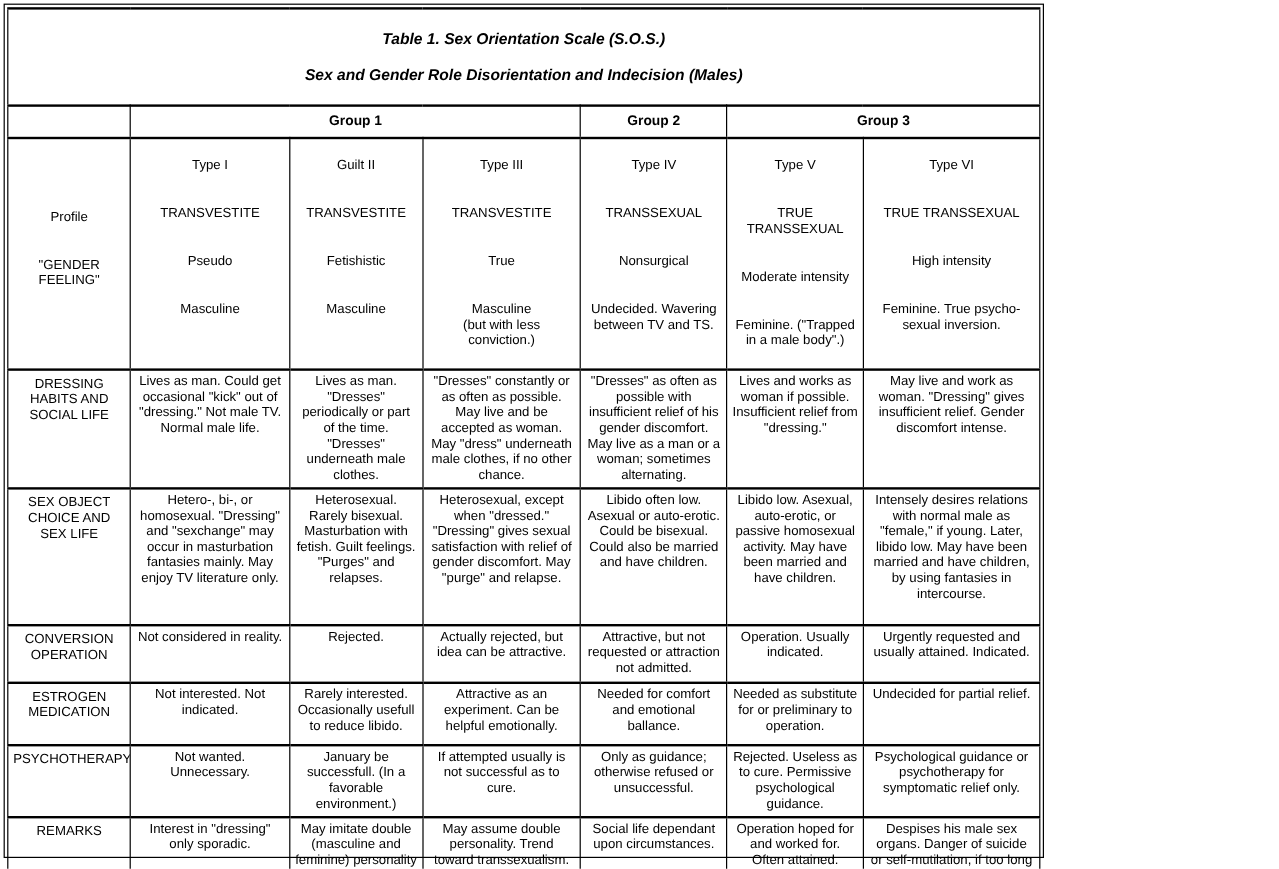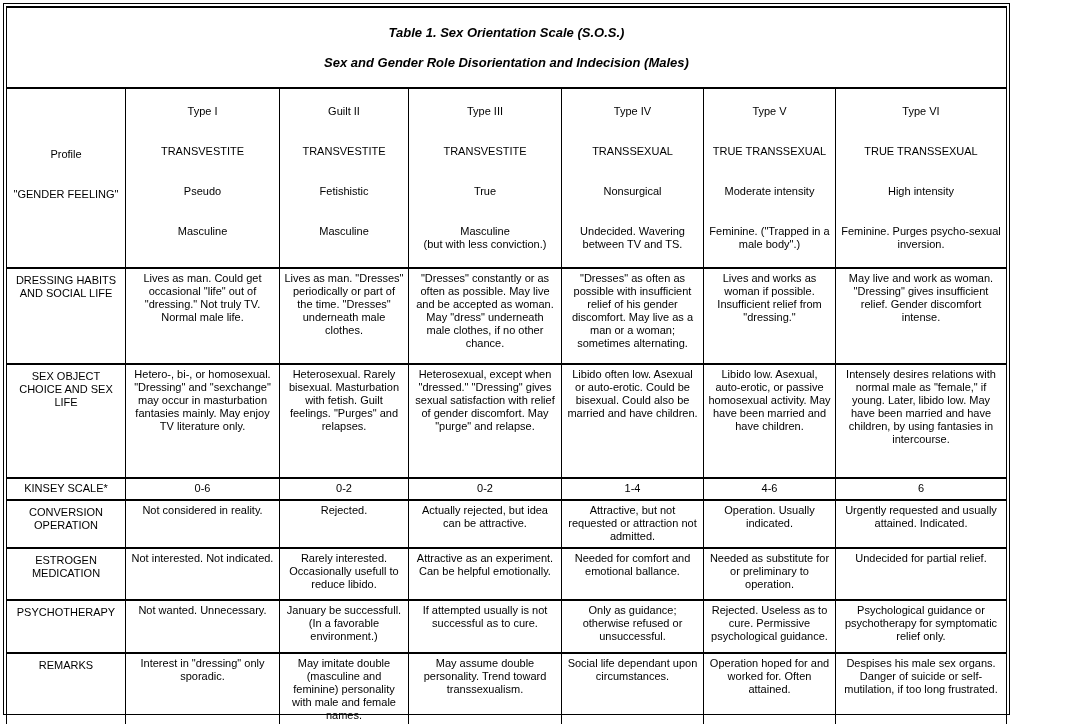--- a/index.html
+++ b/index.html
@@ -1,17 +1,17 @@
 <!DOCTYPE html>
 <html><head>
 <meta charset="utf-8">
 <style>
   html,body{margin:0;padding:0;background:#fff;}
   body{width:1066px;height:724px;position:relative;font-family:"Liberation Sans","DejaVu Sans",sans-serif;color:#000;}
-  .frame{position:absolute;left:3px;top:3px;width:1007px;height:712px;border:1px solid #000;padding:2px;box-sizing:border-box;}
+  .frame{position:absolute;left:3px;top:3px;width:867px;height:712px;border:1px solid #000;padding:2px;box-sizing:border-box;}
   table{width:100%;height:100%;border-collapse:collapse;table-layout:fixed;}
   td{border-left:1px solid #000;border-right:1px solid #000;border-top:2px solid #000;border-bottom:2px solid #000;
      padding:3px 4px;font-size:11px;line-height:13px;text-align:center;vertical-align:top;
      white-space:pre-line;overflow:hidden;box-sizing:border-box;}
   tr.title-row td{vertical-align:middle;}
   .titleline{font-size:13px;line-height:17px;font-weight:bold;font-style:italic;}
   tr.group-row td{font-weight:bold;vertical-align:middle;font-size:11.5px;}
   .hline{margin-bottom:14px;}
   .hline.last{margin-bottom:0;}
   td.profilecell{padding-top:46px;}
@@ -34,20 +34,26 @@
   </colgroup>
 
   <tbody>
         <tr class="title-row" style="height:38px">
     <td colspan="7">
       <div class="titleline">Table 1. Sex Orientation Scale (S.O.S.)</div>
       <div class="titleline">Sex and Gender Role Disorientation and Indecision (Males)</div>
     </td>
   </tr>
 
+  <tr class="group-row" style="height:27px">
+    <td></td>
+    <td colspan="3">Group 1</td>
+    <td>Group 2</td>
+    <td colspan="2">Group 3</td>
+  </tr>
 
   <tr style="height:116px">
     <td class="profilecell">
       <div class="hline">Profile</div>
       <div class="hline last">"GENDER FEELING"</div>
     </td>
     <td>
       <div class="hline">Type I</div>
       <div class="hline">TRANSVESTITE</div>
       <div class="hline">Pseudo</div>
@@ -75,53 +81,44 @@
     <td>
       <div class="hline">Type V</div>
       <div class="hline">TRUE TRANSSEXUAL</div>
       <div class="hline">Moderate intensity</div>
       <div class="hline last">Feminine. ("Trapped in a male body".)</div>
     </td>
     <td>
       <div class="hline">Type VI</div>
       <div class="hline">TRUE TRANSSEXUAL</div>
       <div class="hline">High intensity</div>
-      <div class="hline last">Feminine. Purges psycho-sexual inversion.</div>
+      <div class="hline last">Feminine. True psycho-sexual inversion.</div>
     </td>
   </tr>
 
   <tr style="height:96px">
     <td class="rowlabel">DRESSING HABITS AND SOCIAL LIFE</td>
-    <td>Lives as man. Could get occasional "life" out of "dressing." Not truly TV. Normal male life.</td>
+    <td>Lives as man. Could get occasional "kick" out of "dressing." Not male TV. Normal male life.</td>
     <td>Lives as man. "Dresses" periodically or part of the time. "Dresses" underneath male clothes.</td>
     <td>"Dresses" constantly or as often as possible. May live and be accepted as woman. May "dress" underneath male clothes, if no other chance.</td>
     <td>"Dresses" as often as possible with insufficient relief of his gender discomfort. May live as a man or a woman; sometimes alternating.</td>
     <td>Lives and works as woman if possible. Insufficient relief from "dressing."</td>
     <td>May live and work as woman. "Dressing" gives insufficient relief. Gender discomfort intense.</td>
   </tr>
 
   <tr style="height:114px">
     <td class="rowlabel">SEX OBJECT CHOICE AND SEX LIFE</td>
     <td>Hetero-, bi-, or homosexual. "Dressing" and "sexchange" may occur in masturbation fantasies mainly. May enjoy TV literature only.</td>
     <td>Heterosexual. Rarely bisexual. Masturbation with fetish. Guilt feelings. "Purges" and relapses.</td>
     <td>Heterosexual, except when "dressed." "Dressing" gives sexual satisfaction with relief of gender discomfort. May "purge" and relapse.</td>
     <td>Libido often low. Asexual or auto-erotic. Could be bisexual. Could also be married and have children.</td>
     <td>Libido low. Asexual, auto-erotic, or passive homosexual activity. May have been married and have children.</td>
     <td>Intensely desires relations with normal male as "female," if young. Later, libido low. May have been married and have children, by using fantasies in intercourse.</td>
   </tr>
 
-  <tr class="kinsey-row" style="height:22px">
-    <td>KINSEY SCALE*</td>
-    <td>0-6</td>
-    <td>0-2</td>
-    <td>0-2</td>
-    <td>1-4</td>
-    <td>4-6</td>
-    <td>6</td>
-  </tr>
 
   <tr style="height:48px">
     <td class="rowlabel">CONVERSION OPERATION</td>
     <td>Not considered in reality.</td>
     <td>Rejected.</td>
     <td>Actually rejected, but idea can be attractive.</td>
     <td>Attractive, but not requested or attraction not admitted.</td>
     <td>Operation. Usually indicated.</td>
     <td>Urgently requested and usually attained. Indicated.</td>
   </tr>

